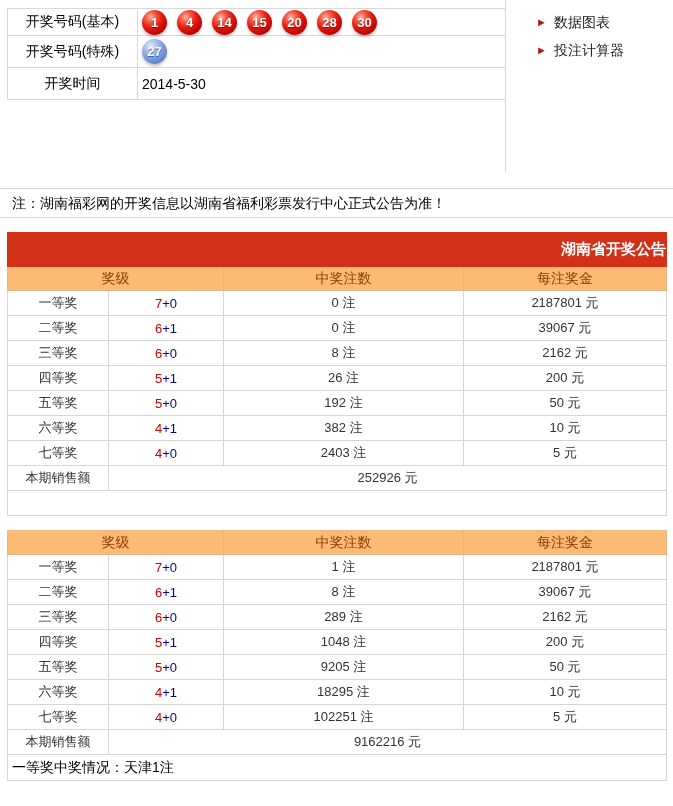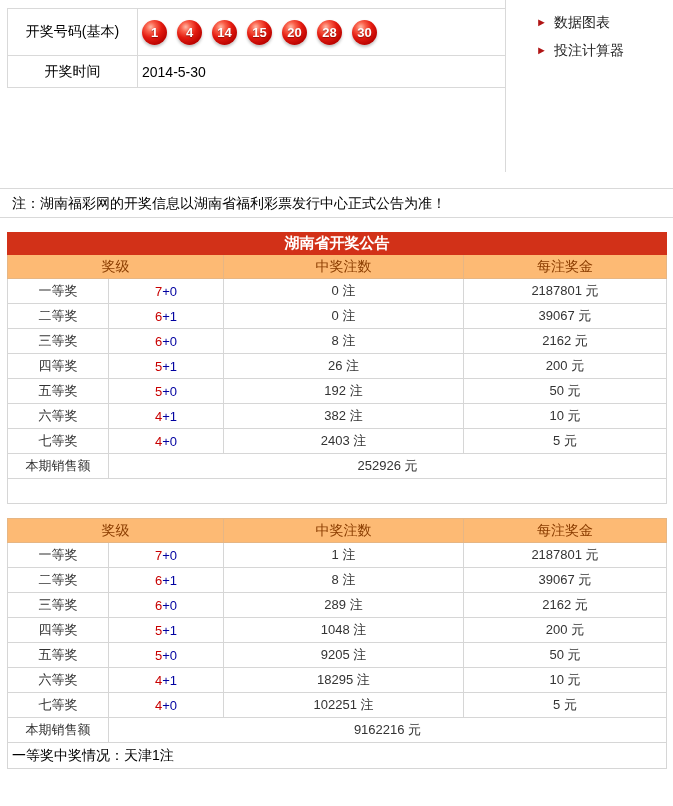--- a/index.html
+++ b/index.html
@@ -9,21 +9,21 @@
     background:#fff;
     font-family:"Liberation Sans", sans-serif;
     color:#333; font-size:14px;
     position:relative;
   }
   .top-wrap { position:relative; padding-top:8px; height:172px; }
   .info-table { border-collapse:collapse; margin-left:7px; width:498px; table-layout:fixed; }
   .info-table td { border:1px solid #d9d9d9; border-right:none; padding:0; }
   .info-table td.lbl { width:130px; text-align:center; border-right:1px solid #d9d9d9; color:#000; }
   .info-table td.val { padding-left:4px; color:#000; }
-  .info-table tr.r1 td { height:47px; }
+  .info-table tr.r1 td { height:27px; }
   .info-table tr td { height:32px; }
   .info-table tr.r5 td { height:31px; }
   .v-divider { position:absolute; left:505px; top:0; width:1px; height:172px; background:#d9d9d9; }
   .balls { display:flex; align-items:center; gap:10px; }
   .ball {
     width:25px; height:25px; border-radius:50%;
     display:inline-flex; align-items:center; justify-content:center;
     color:#fff; font-weight:bold; font-size:13px;
     text-shadow:0 1px 1px rgba(90,0,0,.6);
     box-shadow:0 2px 3px rgba(0,0,0,.25);
@@ -39,21 +39,21 @@
   .note-row {
     margin-top:16px; height:30px; line-height:29px;
     border-top:1px solid #d9d9d9; border-bottom:1px solid #d9d9d9;
     padding-left:12px; color:#000;
   }
   .prize { border-collapse:collapse; margin-left:7px; width:659px; margin-top:14px; table-layout:fixed; font-size:13px; }
   .prize col.c1 { width:101px; } .prize col.c2 { width:115px; }
   .prize col.c3 { width:240px; } .prize col.c4 { width:203px; }
   .prize td { border:1px solid #d6d6d6; text-align:center; height:25px; padding:0; color:#333; }
   .prize tr.title td { background:#d23118; color:#fff; font-weight:bold; font-size:15px; border:1px solid #d23118; }
-  .prize.t1 tr.title td { height:22px; }
+  .prize.t1 tr.title td { height:34px;text-align:right; }
   .prize.t2 tr.title td { height:27px; }
   .prize tr.cols td { background:#fdba74; color:#8b3d00; font-size:14px; height:24px; border-color:#e6b684; }
   .c-red  { color:#c80000; }
   .c-blue { color:#0000a0; }
   .prize td.blank { height:25px; }
   .prize td.footer-cell { text-align:left; padding-left:4px; height:26px; color:#000; font-size:14px; }
 </style>
 </head>
 <body>
 
@@ -64,20 +64,28 @@
       <td class="lbl">开奖号码(基本)</td>
       <td class="val">
         <div class="balls">
           <span class="ball red">1</span>
           <span class="ball red">4</span>
           <span class="ball red">14</span>
           <span class="ball red">15</span>
           <span class="ball red">20</span>
           <span class="ball red">28</span>
           <span class="ball red">30</span>
+        </div>
+      </td>
+    </tr>
+    <tr>
+      <td class="lbl">开奖号码(特殊)</td>
+      <td class="val">
+        <div class="balls">
+          <span class="ball blue">27</span>
         </div>
       </td>
     </tr>
     <tr>
       <td class="lbl">开奖时间</td>
       <td class="val">2014-5-30</td>
     </tr>
   </tbody>
     </table>
   <div class="v-divider"></div>

